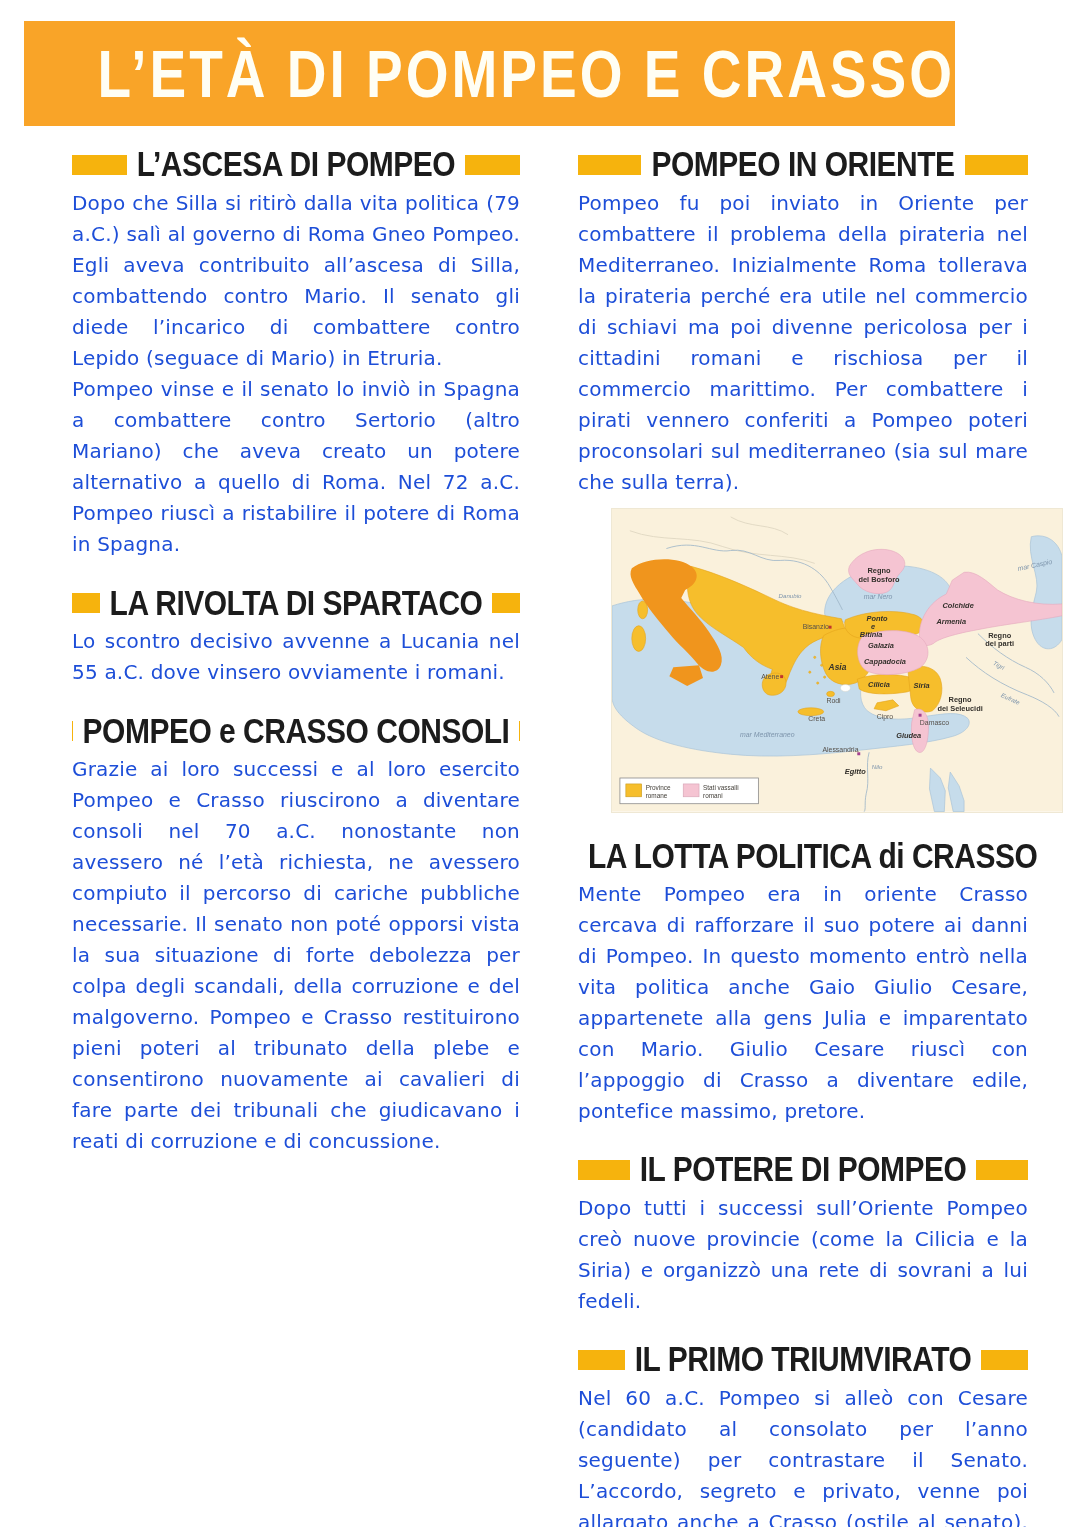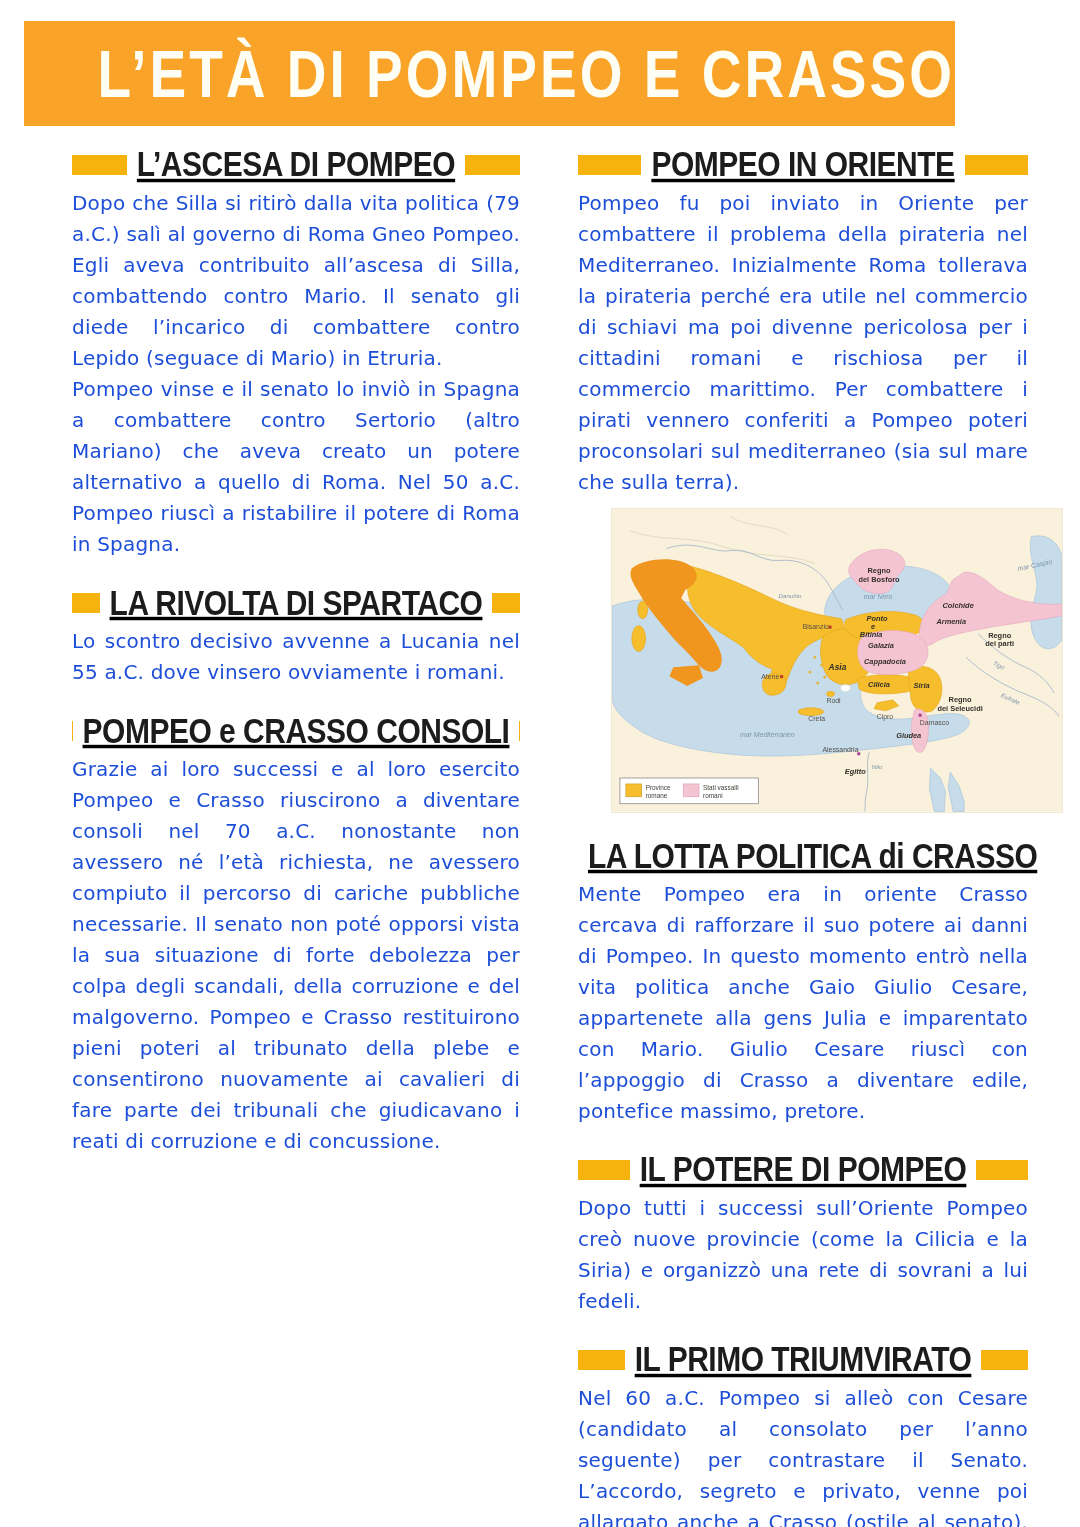--- a/index.html
+++ b/index.html
@@ -9,21 +9,21 @@
   .banner{position:absolute;left:10px;top:21px;width:931px;height:105px;background:#F9A428;
           display:flex;align-items:center;justify-content:flex-end;margin-left:14px;}
   .banner h1{margin:0;color:#FFFEF4;font-family:"Liberation Sans", sans-serif;font-weight:700;
              font-size:55px;letter-spacing:3px;transform:scaleY(1.22);white-space:nowrap;}
   
   .col{position:absolute;top:148px;}
   .col-left{left:72px;width:448px;}
   .col-right{left:578px;width:450px;}
   section{margin:0;}
   .mt{margin-top:26px;}
-  .heading{display:flex;align-items:center;gap:10px;margin:0 0 6px 0;text-decoration:underline;}
+  .heading{display:flex;align-items:center;gap:10px;margin:0 0 6px 0;}
   .heading .bar{flex:1;height:20px;background:#F6B30D;}
   .heading h2{margin:0;font-family:"Liberation Sans", sans-serif;font-weight:700;font-size:30px;
               letter-spacing:-0.5px;color:#1C1C1C;white-space:nowrap;transform:scaleY(1.15);}
   section p{margin:0;font-size:20px;line-height:31px;text-align:justify;color:#1d4ed8;
             letter-spacing:0.2px;}
   
   figure.map{margin:10px 0 0 0;width:450px;padding-left:33px;}
   figure.map svg{display:block;width:450px;height:auto;border:1px solid #EFE8D4;}
   .lbl-region{font-family:"Liberation Sans", sans-serif;font-size:7.5px;font-weight:700;
               font-style:italic;fill:#33302B;}
@@ -44,21 +44,21 @@
 
   <div class="col col-left">
 
     <section>
       <div class="heading">
         <span class="bar"></span>
         <h2>L’ASCESA DI POMPEO</h2>
         <span class="bar"></span>
       </div>
       <p>Dopo che Silla si ritirò dalla vita politica (79 a.C.) salì al governo di Roma Gneo Pompeo. Egli aveva contribuito all’ascesa di Silla, combattendo contro Mario. Il senato gli diede l’incarico di combattere contro Lepido (seguace di Mario) in Etruria.</p>
-      <p>Pompeo vinse e il senato lo inviò in Spagna a combattere contro Sertorio (altro Mariano) che aveva creato un potere alternativo a quello di Roma. Nel 50 a.C. Pompeo riuscì a ristabilire il potere di Roma in Spagna.</p>
+      <p>Pompeo vinse e il senato lo inviò in Spagna a combattere contro Sertorio (altro Mariano) che aveva creato un potere alternativo a quello di Roma. Nel 72 a.C. Pompeo riuscì a ristabilire il potere di Roma in Spagna.</p>
     </section>
 
     <section class="mt">
       <div class="heading">
         <span class="bar"></span>
         <h2>LA RIVOLTA DI SPARTACO</h2>
         <span class="bar"></span>
       </div>
       <p>Lo scontro decisivo avvenne a Lucania nel 55 a.C. dove vinsero ovviamente i romani.</p>
     </section>

